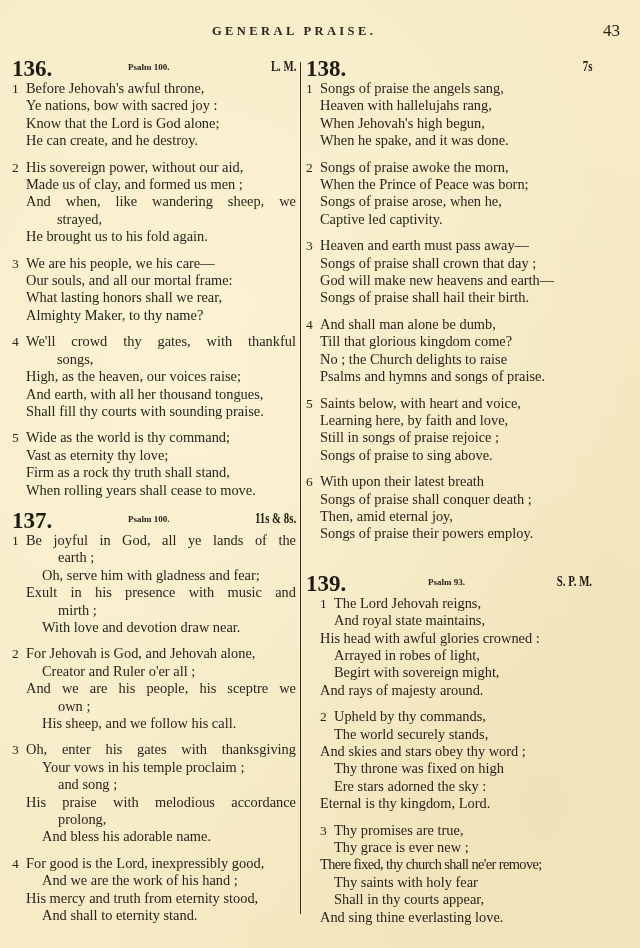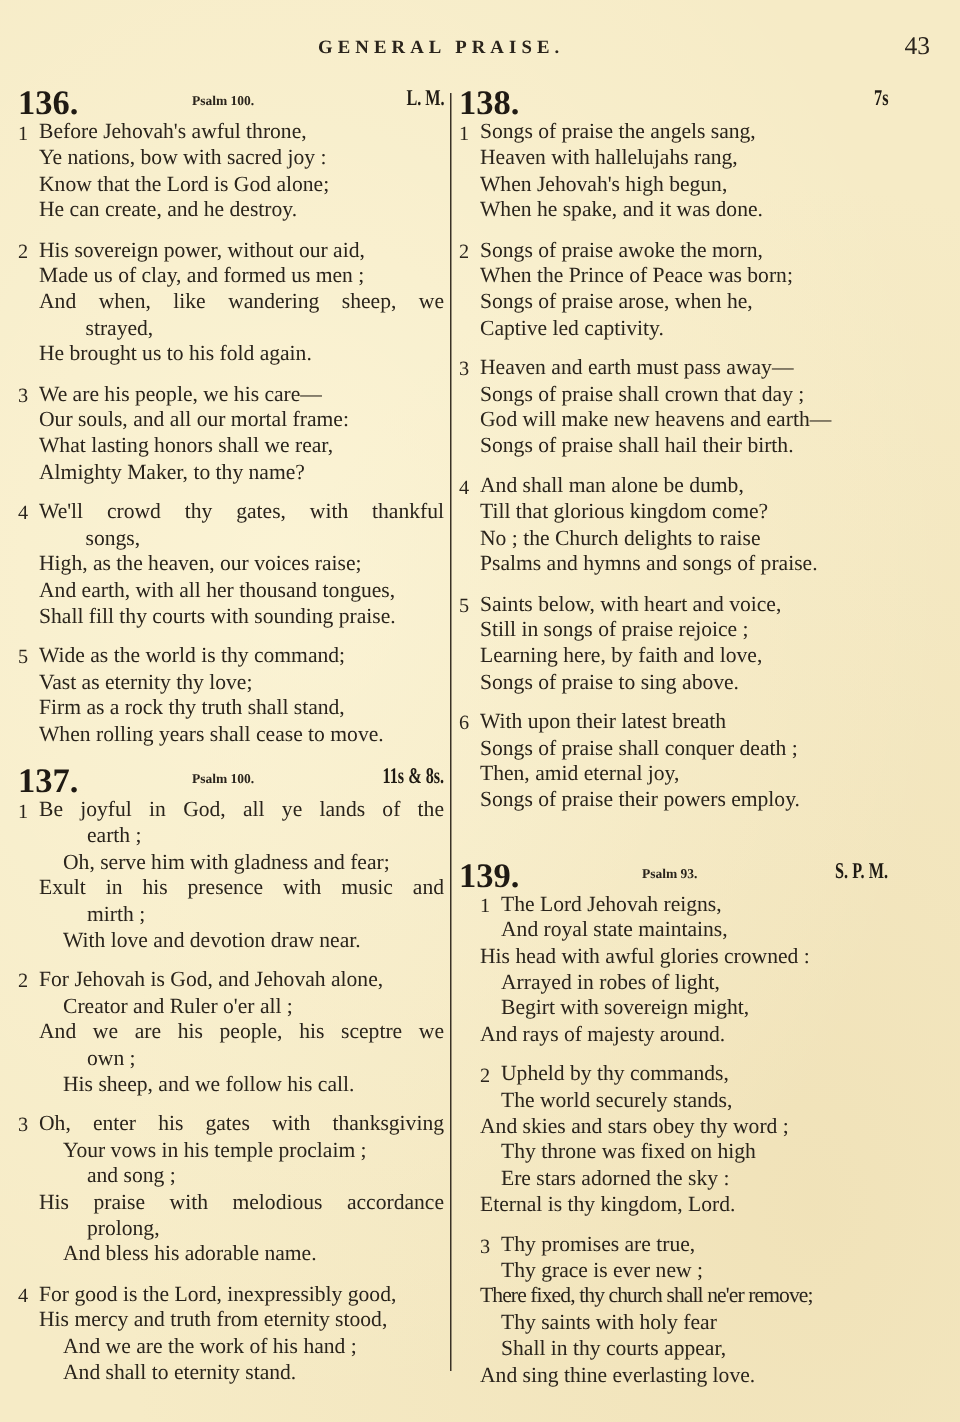--- a/index.html
+++ b/index.html
@@ -135,22 +135,22 @@
       <div class="stanza">
         <div class="line l1 justify"><span class="sn">3</span><span>Oh, enter his gates with thanksgiving</span></div>
         <div class="line" style="padding-left:30px"><span>Your vows in his temple proclaim ;</span></div>
         <div class="line" style="padding-left:46px"><span>and song ;</span></div>
         <div class="line l1 justify"><span>His praise with melodious accordance</span></div>
         <div class="line" style="padding-left:46px"><span>prolong,</span></div>
         <div class="line" style="padding-left:30px"><span>And bless his adorable name.</span></div>
       </div>
       <div class="stanza">
         <div class="line l1"><span class="sn">4</span><span>For good is the Lord, inexpressibly good,</span></div>
+        <div class="line" style="padding-left:30px"><span>And we are the work of his hand ;</span></div>
         <div class="line l1"><span>His mercy and truth from eternity stood,</span></div>
-        <div class="line" style="padding-left:30px"><span>And we are the work of his hand ;</span></div>
         <div class="line" style="padding-left:30px"><span>And shall to eternity stand.</span></div>
       </div>
     </div>
   </div>
 
   <div class="col col-right">
 
     <div>
       <div class="hymn-head">
         <span class="hymn-num">138.</span>
@@ -175,22 +175,22 @@
         <div class="line l1"><span>Songs of praise shall hail their birth.</span></div>
       </div>
       <div class="stanza">
         <div class="line l1"><span class="sn">4</span><span>And shall man alone be dumb,</span></div>
         <div class="line l1"><span>Till that glorious kingdom come?</span></div>
         <div class="line l1"><span>No ; the Church delights to raise</span></div>
         <div class="line l1"><span>Psalms and hymns and songs of praise.</span></div>
       </div>
       <div class="stanza">
         <div class="line l1"><span class="sn">5</span><span>Saints below, with heart and voice,</span></div>
+        <div class="line l1"><span>Learning here, by faith and love,</span></div>
         <div class="line l1"><span>Still in songs of praise rejoice ;</span></div>
-        <div class="line l1"><span>Learning here, by faith and love,</span></div>
         <div class="line l1"><span>Songs of praise to sing above.</span></div>
       </div>
       <div class="stanza">
         <div class="line l1"><span class="sn">6</span><span>With upon their latest breath</span></div>
         <div class="line l1"><span>Songs of praise shall conquer death ;</span></div>
         <div class="line l1"><span>Then, amid eternal joy,</span></div>
         <div class="line l1"><span>Songs of praise their powers employ.</span></div>
       </div>
     </div>
 

